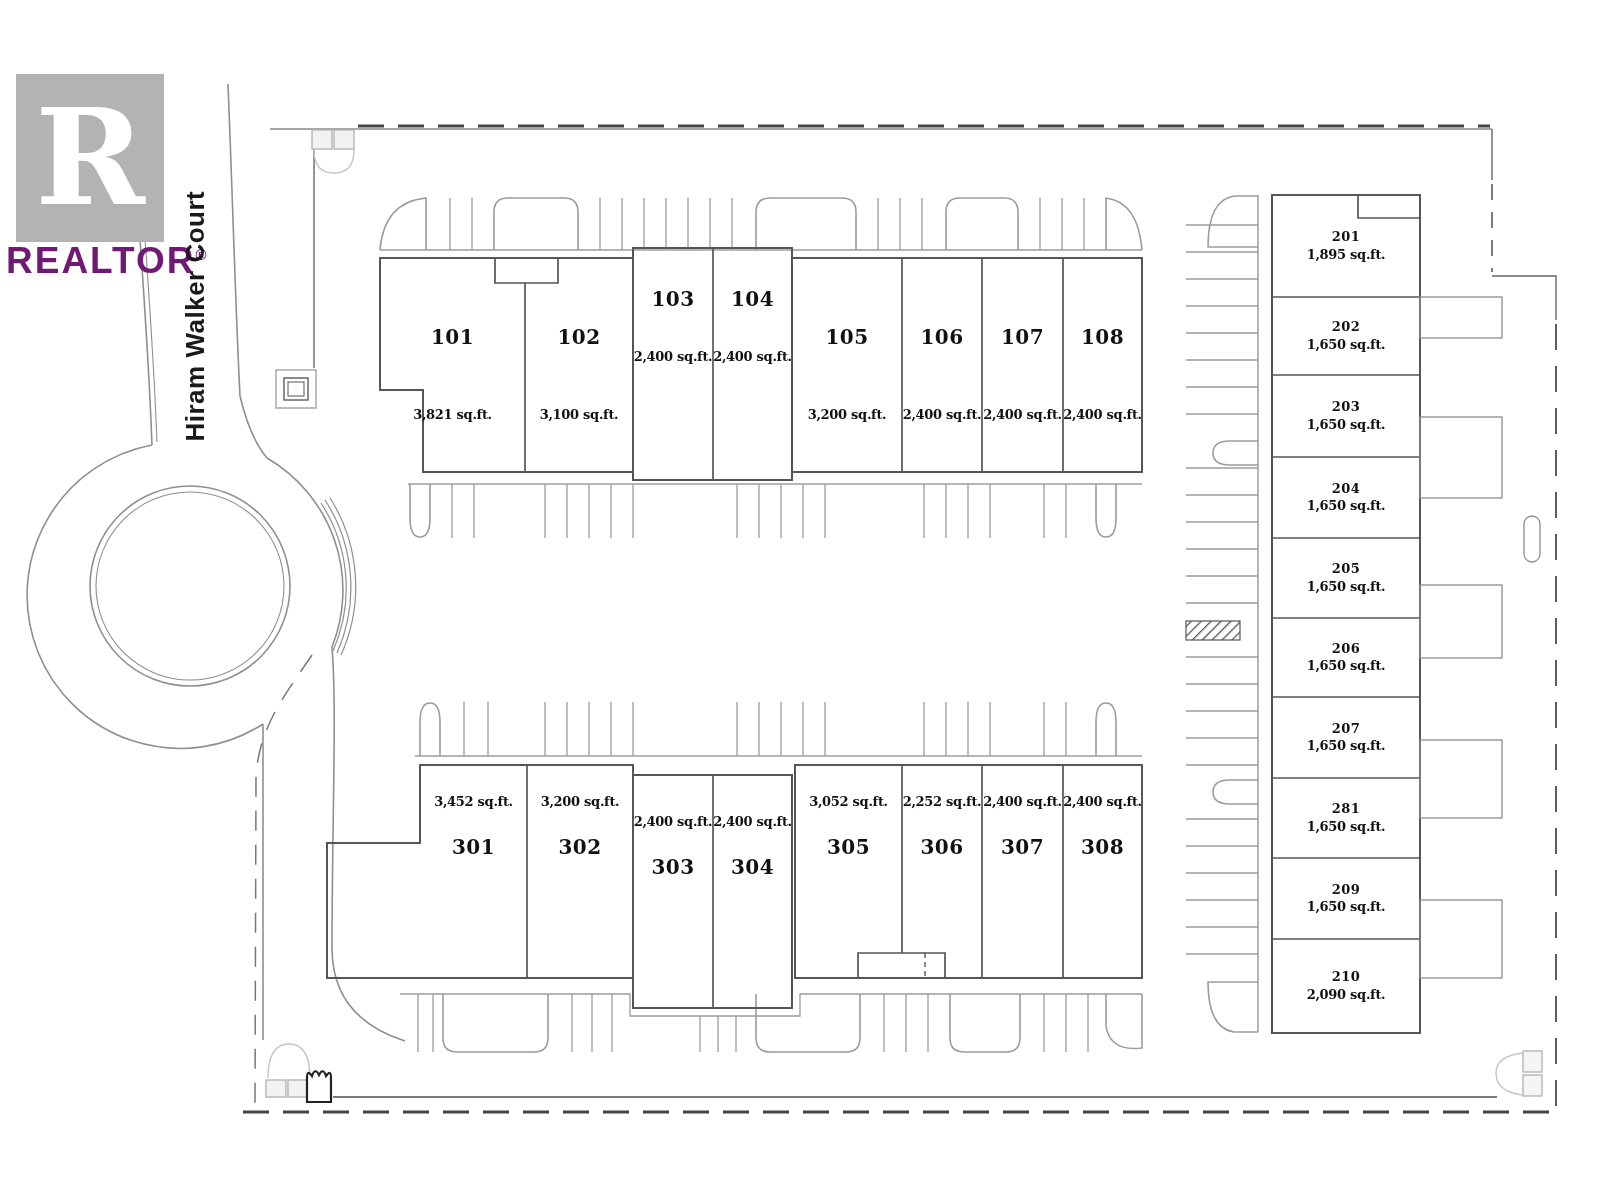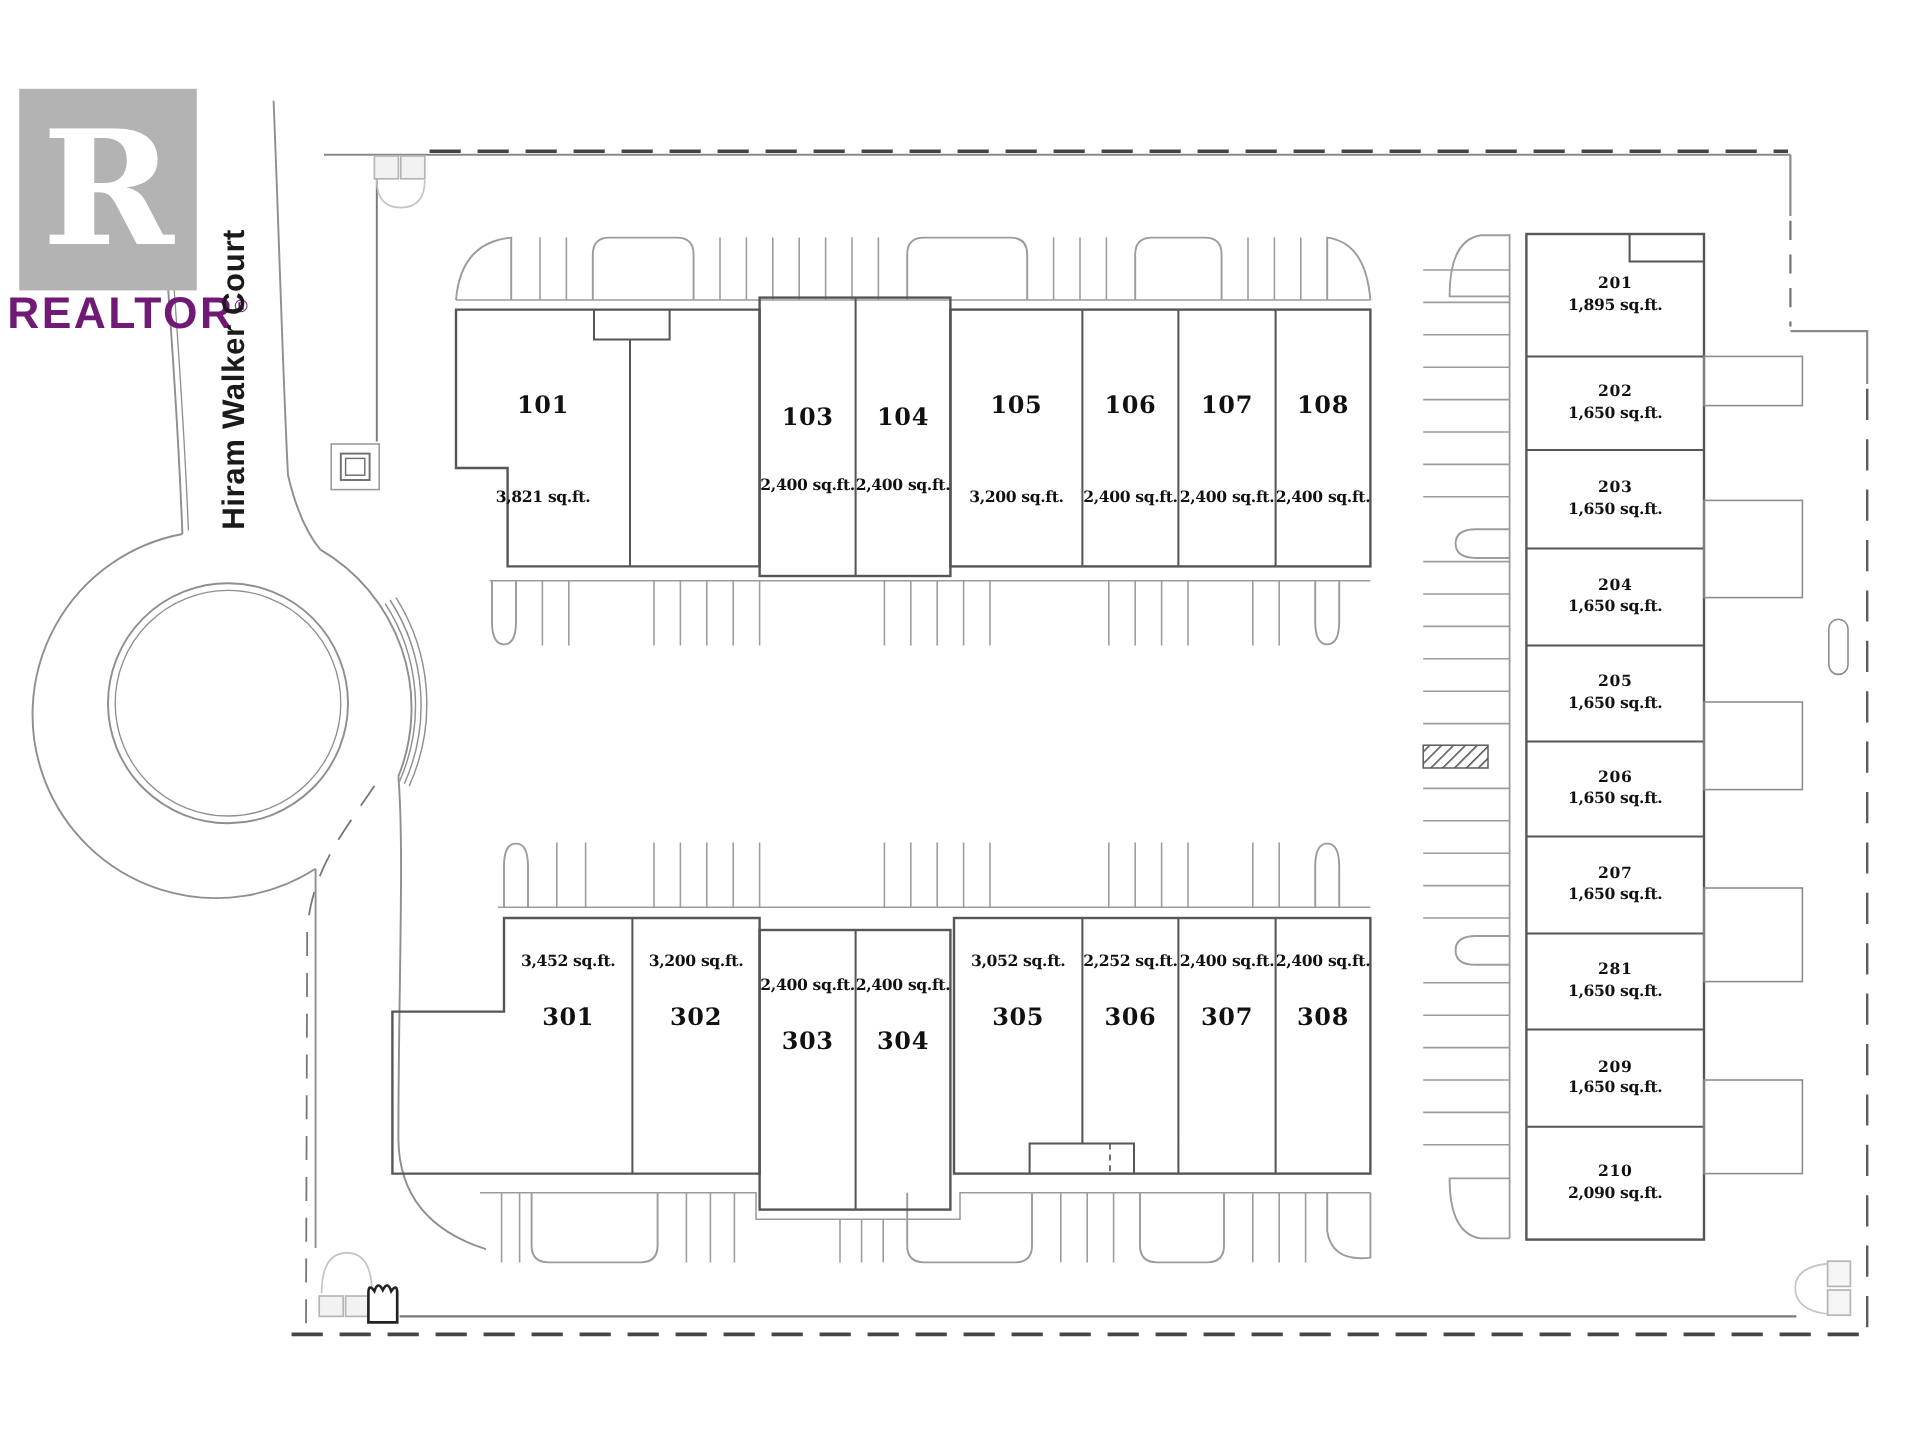--- a/index.html
+++ b/index.html
@@ -6,21 +6,21 @@
   .plan{position:relative;width:1600px;height:1200px;background:#ffffff;overflow:hidden;
         font-family:"DejaVu Serif", serif;color:#111;}
   svg{position:absolute;left:0;top:0;}
   .unit{position:absolute;display:flex;flex-direction:column;align-items:center;
         text-align:center;}
   .num{font-weight:bold;font-size:20px;line-height:1.1;letter-spacing:.5px;}
   .sqft{font-weight:bold;font-size:13px;line-height:1.1;white-space:nowrap;letter-spacing:-0.3px;}
   
   .b1{padding-top:68px;}
   .b1 .sqft{margin-top:60px;}
-  .b1.tall{padding-top:88px;}
+  .b1.tall{padding-top:40px;}
   .b1.tall .sqft{margin-top:40px;}
   
   .b2{justify-content:center;}
   .b2 .num{font-size:13px;}
   .b2 .sqft{margin-top:3px;}
   
   .b3{padding-top:30px;}
   .b3 .sqft{order:1;}
   .b3 .num{order:2;margin-top:27px;}
   .b3.low{padding-top:40px;}
@@ -184,20 +184,24 @@
 <div class="logo-word">
   <span>REALTOR</span><sup>®</sup>
 </div>
 
 <div class="street">Hiram Walker Court</div>
 
 <div class="unit b1" style="left:380px;top:258px;width:145px;height:214px">
   <div class="num">101</div>
   <div class="sqft">3,821 sq.ft.</div>
 </div>
+<div class="unit b1" style="left:525px;top:258px;width:108px;height:214px">
+  <div class="num">102</div>
+  <div class="sqft">3,100 sq.ft.</div>
+</div>
 <div class="unit b1 tall" style="left:633px;top:248px;width:80px;height:232px">
   <div class="num">103</div>
   <div class="sqft">2,400 sq.ft.</div>
 </div>
 <div class="unit b1 tall" style="left:713px;top:248px;width:79px;height:232px">
   <div class="num">104</div>
   <div class="sqft">2,400 sq.ft.</div>
 </div>
 <div class="unit b1" style="left:792px;top:258px;width:110px;height:214px">
   <div class="num">105</div>

